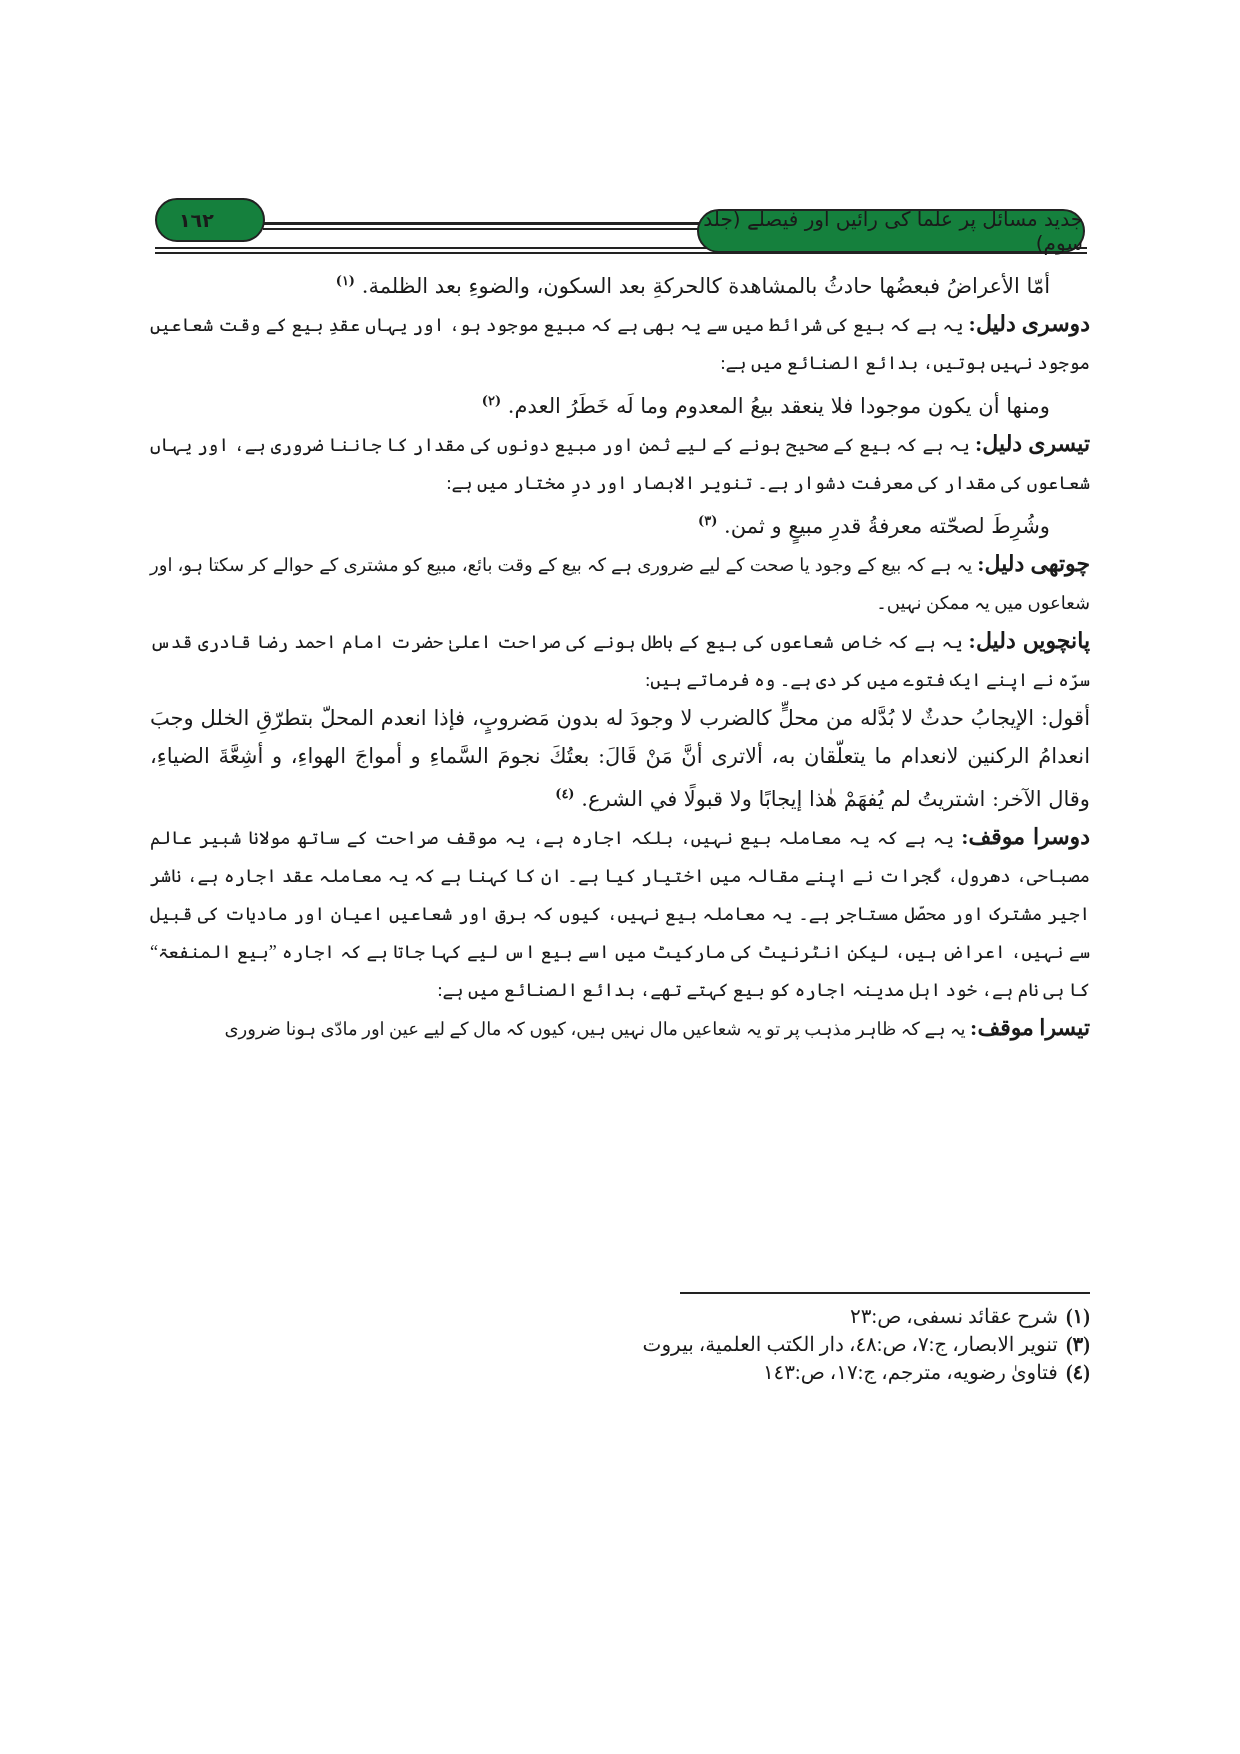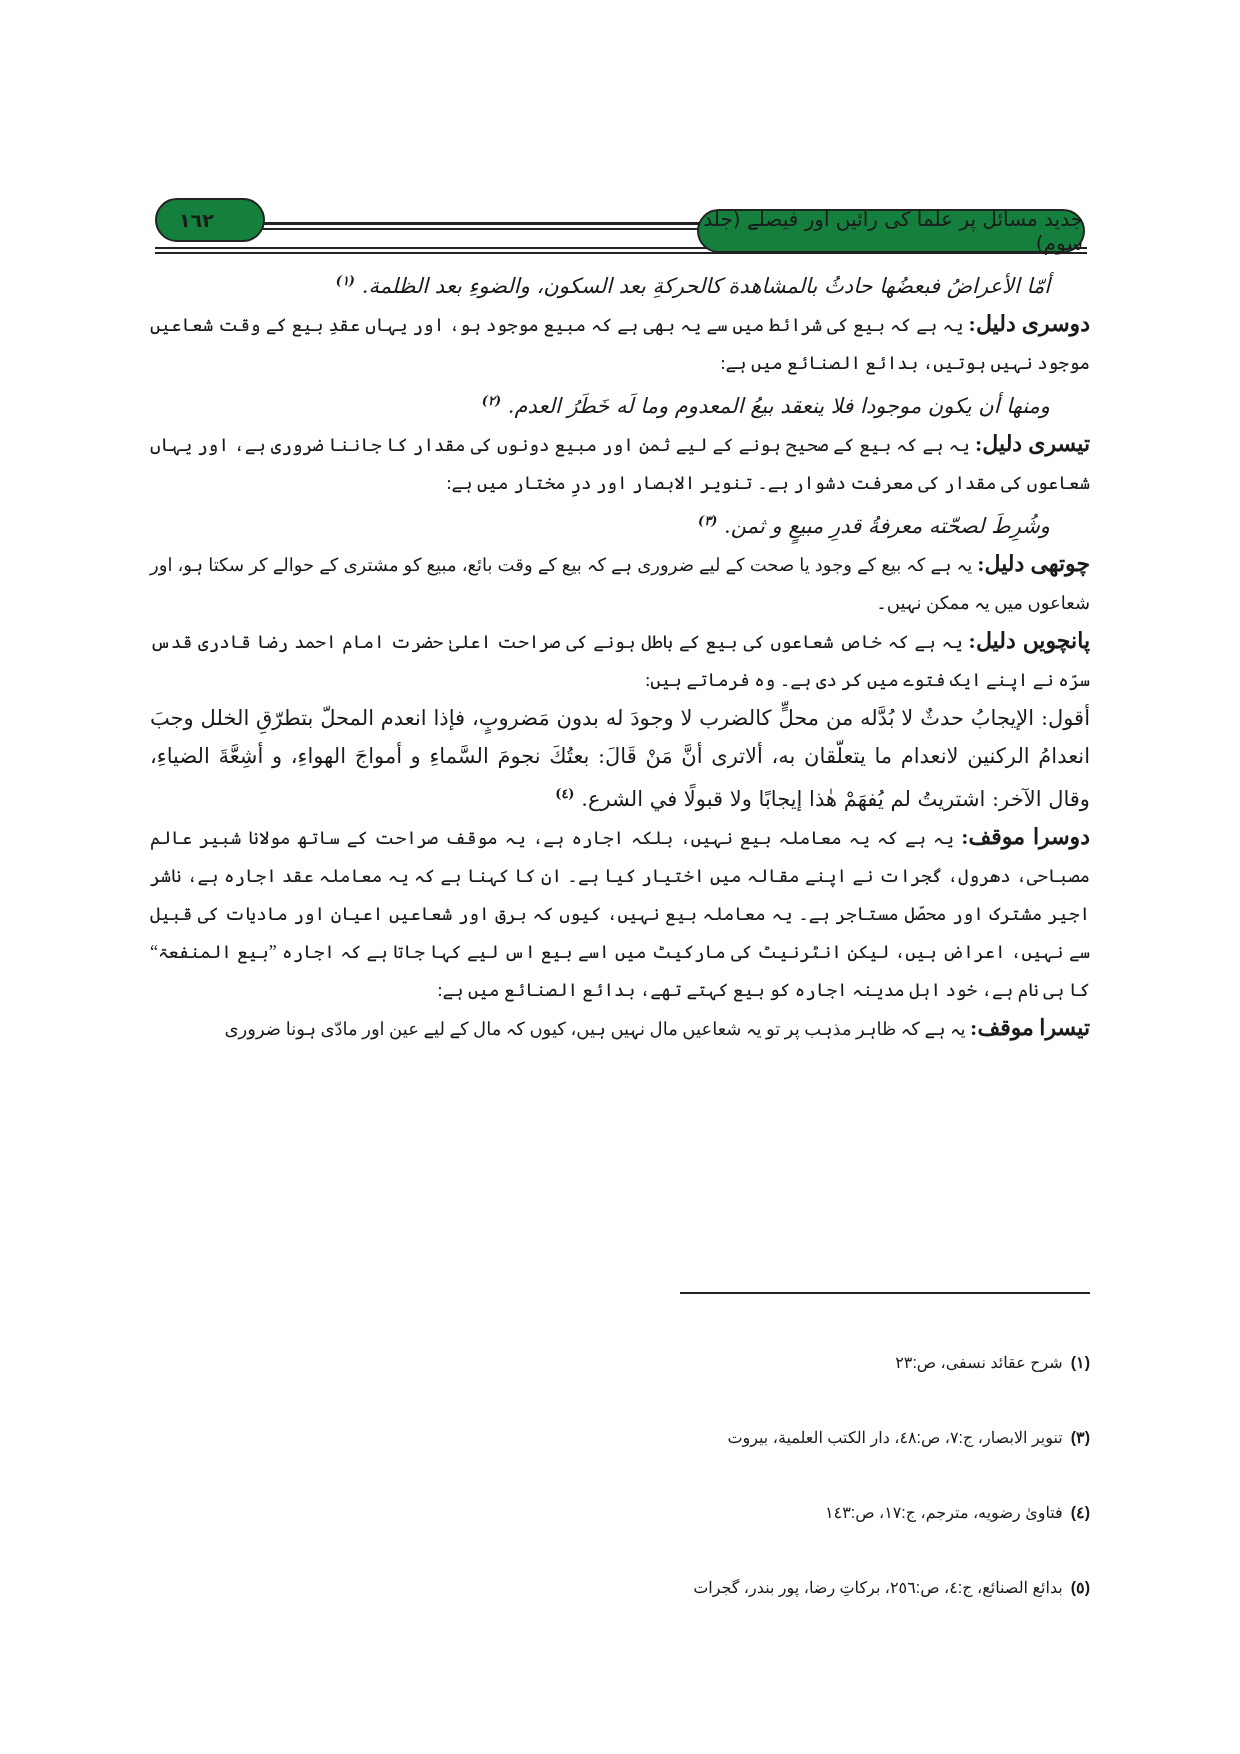--- a/index.html
+++ b/index.html
@@ -17,28 +17,28 @@
   .hdr-line-a { position: absolute; left: 108px; right: 386px; top: 24px; height: 3px; background: #222; }
   .hdr-line-b { position: absolute; left: 108px; right: 386px; top: 30px; height: 2px; background: #222; }
   .hdr-rule-a { position: absolute; left: 155px; width: 932px; top: 247px; height: 2px; background: #222; }
   .hdr-rule-b { position: absolute; left: 155px; width: 932px; top: 252px; height: 2px; background: #222; }
 
   
   .body { position: absolute; left: 150px; width: 940px; top: 262px; direction: rtl; text-align: justify; }
   .ln { font-size: 21px; line-height: 38px; margin: 0; }
   .ur { font-family: Liberation Serif, serif; font-size: 18px; }
   .ar { font-family: "DejaVu Serif", serif; font-size: 21px; }
-  .ind { padding-right: 40px; font-style: italic; }
+  .ind { padding-right: 40px; }
   .lbl { font-weight: bold; font-size: 22px; }
   .fn { font-size: 13px; vertical-align: super; font-weight: bold; }
 
   
   .fn-rule { position: absolute; left: 680px; width: 410px; top: 1292px; height: 2px; background: #222; }
   .fns { position: absolute; left: 150px; width: 940px; top: 1302px; direction: rtl; }
-  .fnl { font-family: Liberation Sans, sans-serif; font-size: 16px; line-height: 28px; padding-right: 0; margin-top: 47px; }
+  .fnl { font-family: Liberation Serif, serif; font-size: 20px; line-height: 28px; padding-right: 0; }
   .fnnum { font-weight: bold; margin-left: 8px; }
 </style>
 </head>
 <body>
 
 <div class="page">
 
   <div class="hdr">
     <div class="pill pill-num">١٦٢</div>
     <div class="hdr-line-a"></div>
@@ -89,16 +89,15 @@
       <span class="lbl">تیسرا موقف:</span>
       <span>یہ ہے کہ ظاہر مذہب پر تو یہ شعاعیں مال نہیں ہیں، کیوں کہ مال کے لیے عین اور مادّی ہونا ضروری</span>
     </p>
   </div>
 
   <div class="fn-rule"></div>
   <div class="fns">
     <div class="fnl"><span class="fnnum">(١)</span><span>شرح عقائد نسفی، ص:٢٣</span></div>
     <div class="fnl"><span class="fnnum">(٣)</span><span>تنویر الابصار، ج:٧، ص:٤٨، دار الکتب العلمیة، بیروت</span></div>
     <div class="fnl"><span class="fnnum">(٤)</span><span>فتاویٰ رضویه، مترجم، ج:١٧، ص:١٤٣</span></div>
-    <div class="fnl"><span class="fnnum">(٥)</span><span>بدائع الصنائع، ج:٤، ص:٢٥٦، برکاتِ رضا، پور بندر، گجرات</span></div>
   </div>
 
 </div>
 
 </body></html>

